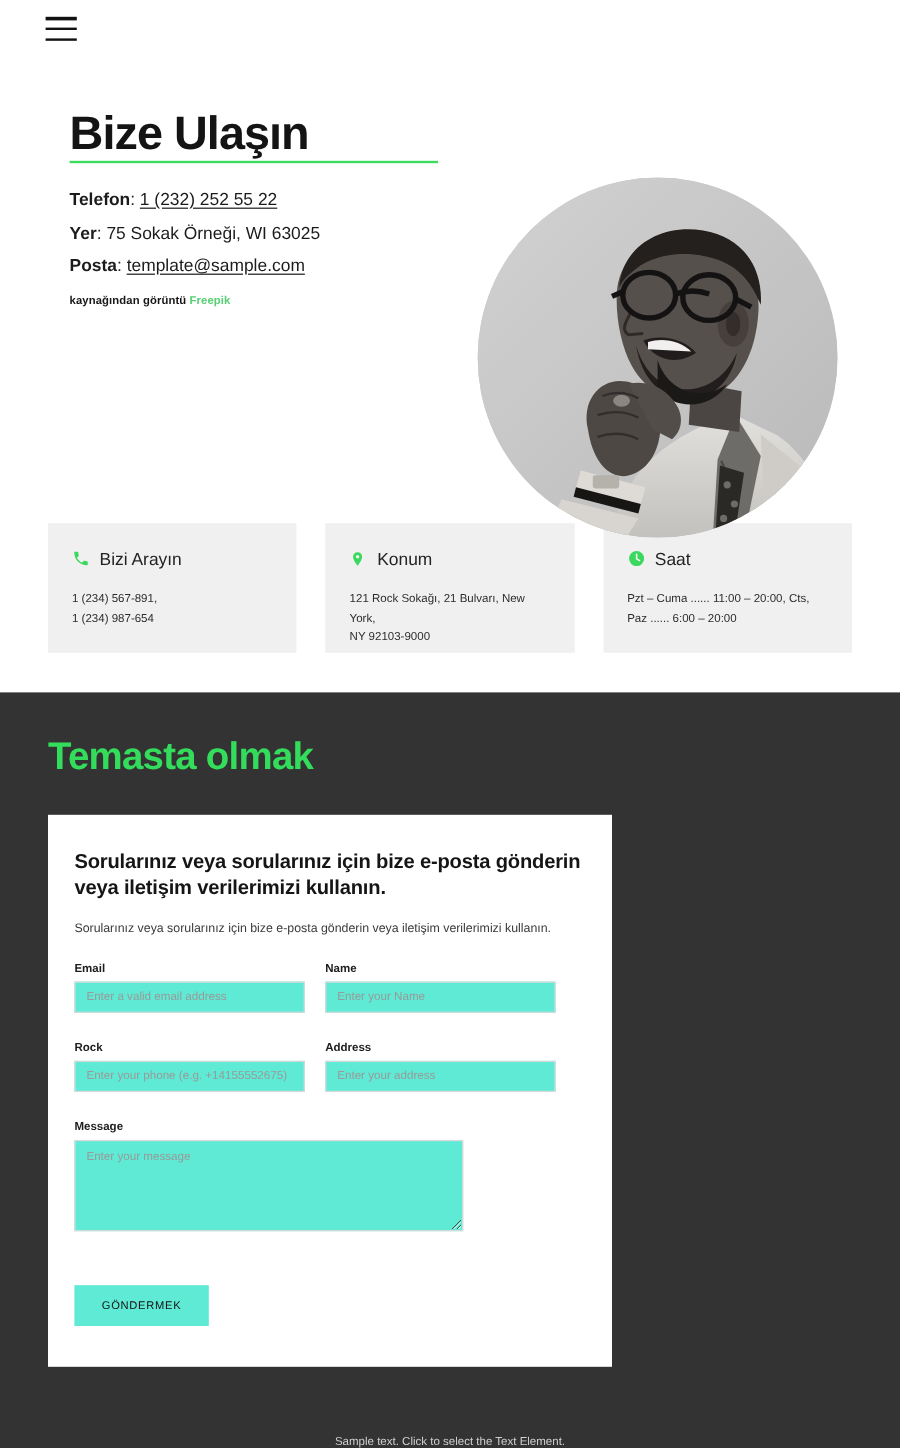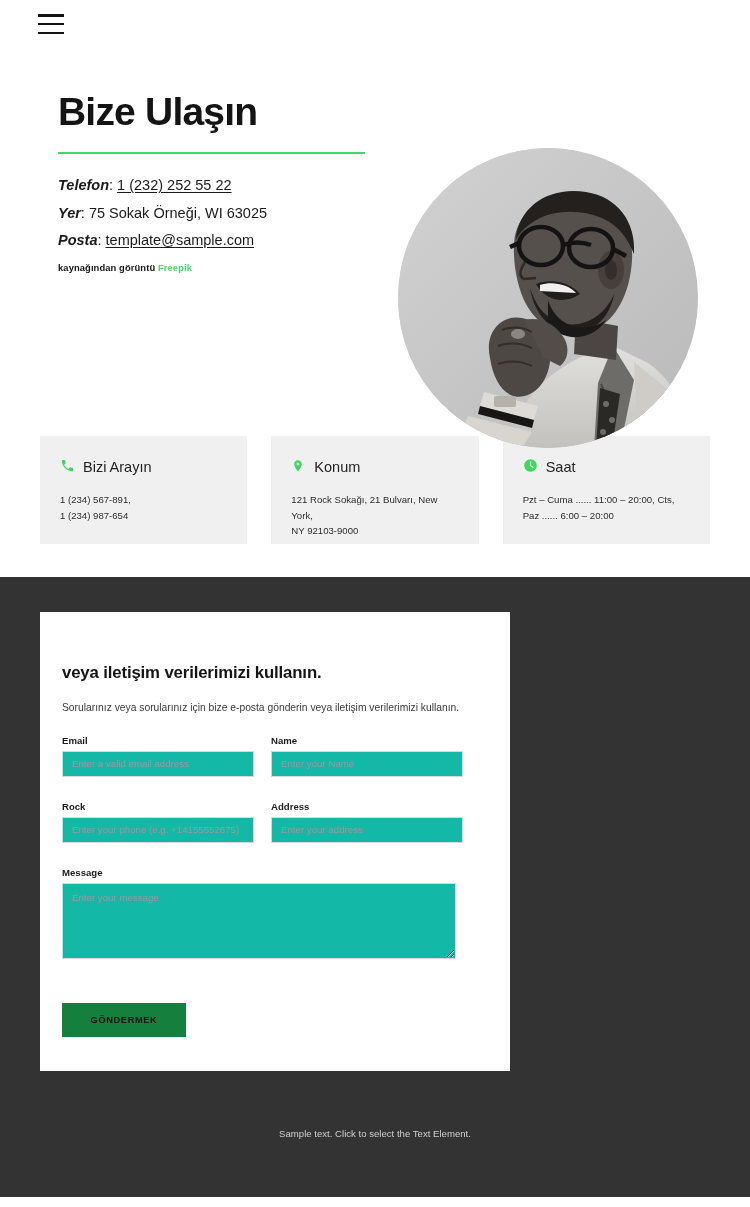--- a/index.html
+++ b/index.html
@@ -34,38 +34,37 @@
     padding: 30px 40px 0 58px;
     height: 370px;
   }
   .hero-inner { width: 320px; }
   .hero-title {
     font-size: 39px;
     font-weight: 700;
     letter-spacing: -0.8px;
     color: #141414;
     line-height: 1.12;
-    margin-bottom: 18px;
   }
   .hero-sub {
     font-size: 12.4px;
     color: #3b3b3b;
     line-height: 1.42;
     width: 305px;
     margin-bottom: 22px;
   }
   .hero-rule {
     width: 307px;
     height: 2.5px;
     background: #3ddc61;
     margin-bottom: 24px;
   }
   .contact-lines { font-size: 14.5px; color: #1b1b1b; line-height: 1.0; }
   .contact-lines .cline { margin-bottom: 13px; }
-  .contact-lines .ckey { font-weight: 700; font-style: italic; }
+  .contact-lines .ckey { font-weight: 700; }
   .contact-lines a {
     color: #1b1b1b;
     text-decoration: underline;
     text-underline-offset: 2px;
   }
   .credit {
     margin-top: 14px;
     font-size: 9.4px;
     font-weight: 700;
     color: #151515;
@@ -152,55 +151,55 @@
   }
   .form-p {
     font-size: 10.3px;
     color: #3a3a3a;
     line-height: 1.52;
     margin-bottom: 19px;
     width: 420px;
   }
   .row { display: flex; gap: 17px; margin-bottom: 24px; }
   .field { width: 192px; }
-  .field.wide { width: 394px; }
+  .field.wide { width: 324px; }
   .field label {
     display: block;
     font-size: 9.6px;
     font-weight: 700;
     color: #1d1d1d;
     margin-bottom: 5px;
   }
   .field input,
   .field textarea {
     width: 100%;
     border: 1px solid #d9d9d9;
-    background: #14b8a6;
+    background: #5eead4;
     font-family: "Liberation Sans", sans-serif;
     font-size: 9.7px;
     color: #2a2a2a;
     padding: 7px 9px;
     outline: none;
     border-radius: 0;
   }
   .field input { height: 26px; }
   .field textarea { height: 76px; resize: vertical; line-height: 1.4; }
   .field input::placeholder,
   .field textarea::placeholder { color: #9a9a9a; }
 
   .submit-btn {
     margin-top: 16px;
-    width: 124px;
+    width: 112px;
     height: 34px;
-    background: #15803d;
+    background: #5eead4;
     border: none;
     color: #111111;
     font-family: "Liberation Sans", sans-serif;
     font-size: 9.3px;
-    font-weight: 700;
+    font-weight: 400;
     letter-spacing: 0.6px;
     cursor: pointer;
   }
 
   .dark-footer {
     text-align: center;
     color: #cfcfcf;
     font-size: 9.6px;
     padding: 57px 0 40px 0;
   }
@@ -361,24 +360,25 @@
     </div>
     <div class="card-body">
       <div>Pzt – Cuma ...... 11:00 – 20:00, Cts,</div>
       <div>Paz  ...... 6:00 – 20:00</div>
     </div>
   </div>
 
 </section>
 
 <section class="dark">
+  <h2 class="dark-title">Temasta olmak</h2>
 
   <div class="form-card">
     <div class="form-h">
-      <br>
+      <span>Sorularınız veya sorularınız için bize e-posta gönderin</span><br>
       <span>veya iletişim verilerimizi kullanın.</span>
     </div>
     <p class="form-p">Sorularınız veya sorularınız için bize e-posta gönderin veya iletişim verilerimizi kullanın.</p>
 
     <form>
       <div class="row">
         <div class="field">
           <label>Email</label>
           <input type="text" placeholder="Enter a valid email address" style="">
         </div>

